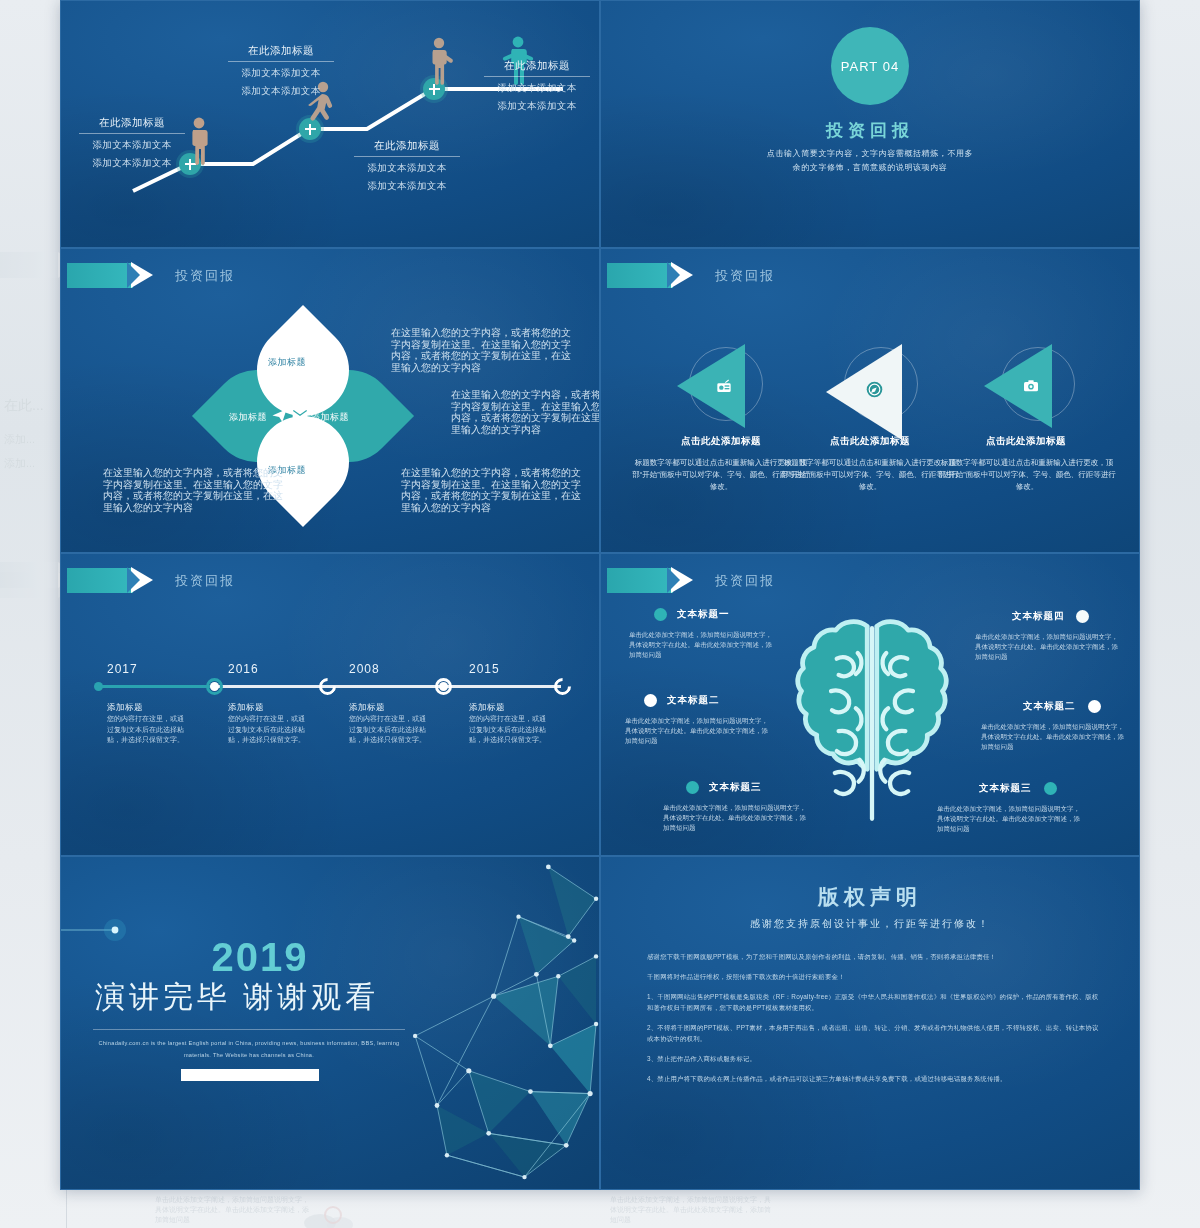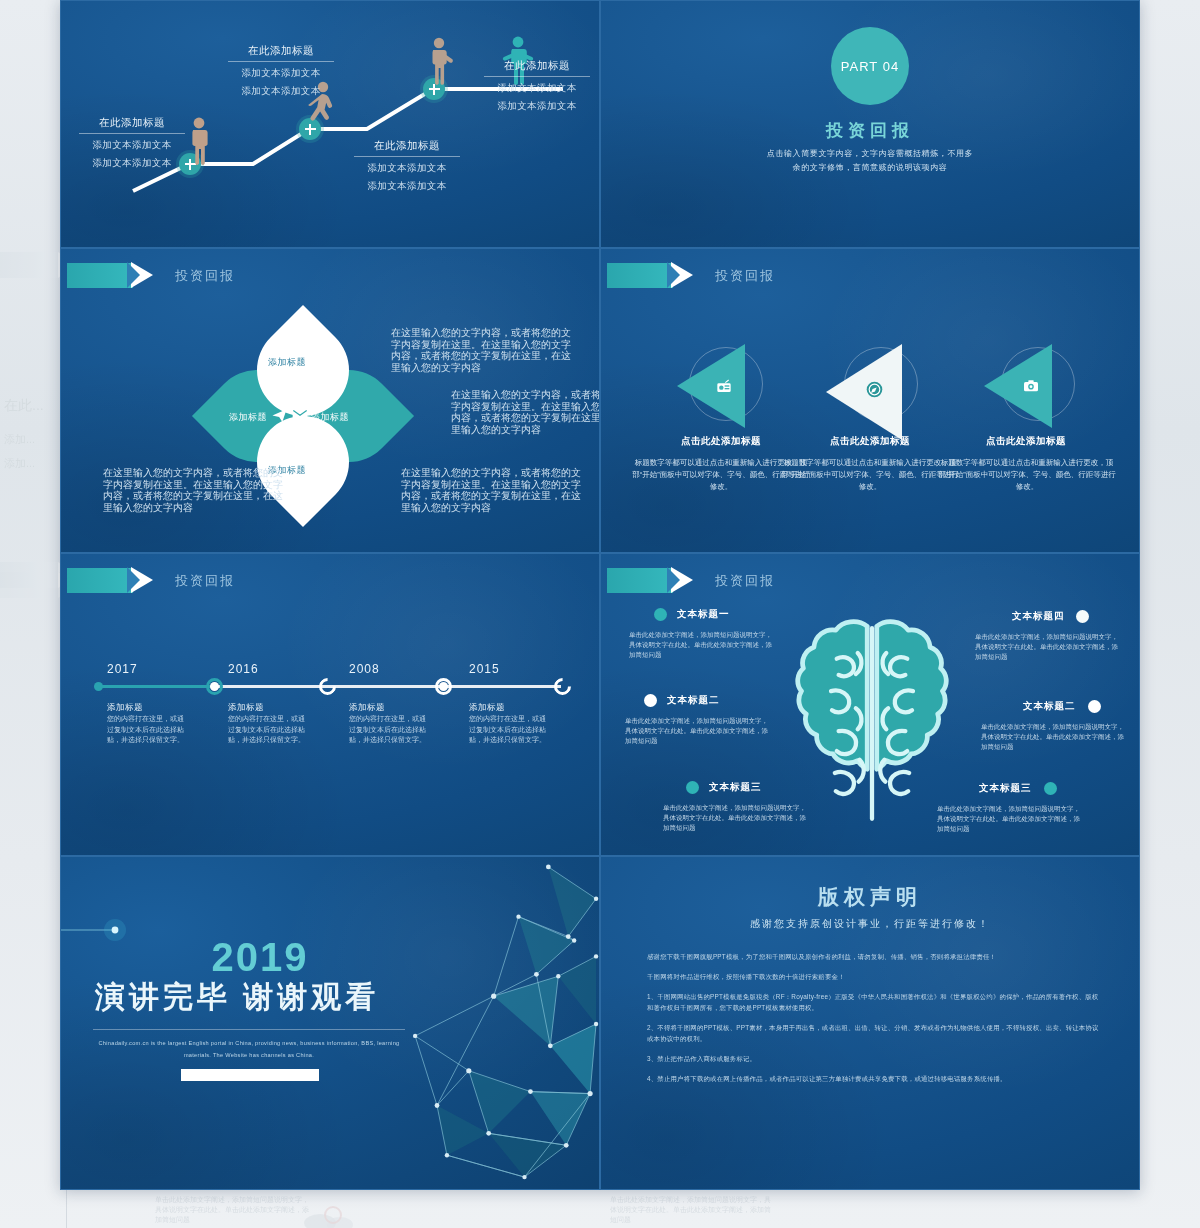--- a/index.html
+++ b/index.html
@@ -117,21 +117,21 @@
   .bm-dot{ position:absolute; width:13px;height:13px;border-radius:50%;}
   .bm-h{ position:absolute; font-size:9.5px; font-weight:bold; color:#fff; letter-spacing:1px;}
   .bm-p{ position:absolute; font-size:6.5px; line-height:10px; color:#c6daea; width:148px;}
 
   
   .s7{ background:
        radial-gradient(120% 120% at 18% 22%, #1b5f9c 0%, #134f87 45%, #0d3f6d 100%); }
   .t-year{ position:absolute; top:78px; left:0; right:54%; text-align:right;
     font-size:40px; color:#63cdd4; letter-spacing:2px; font-weight:bold;}
   .t-main{ position:absolute; top:120px; left:0; right:0; text-align:left; padding-left:34px;
-    font-size:30px; color:#eaf6fb; letter-spacing:4px; font-weight:bold;}
+    font-size:30px; color:#eaf6fb; letter-spacing:4px; font-weight:normal;}
   .t-rule{ position:absolute; left:32px; top:172px; width:312px; height:1px;
     background:rgba(255,255,255,.35);}
   .t-en{ position:absolute; left:32px; top:180px; width:312px; text-align:center;
     font-size:5.6px; line-height:12px; color:#bcd6e8; letter-spacing:.3px;}
   .t-bar{ position:absolute; left:120px; top:212px; width:138px; height:12px; background:#fff;}
 
   
   .cp-title{ position:absolute; top:26px; left:0; right:0; text-align:center;
     font-size:21px; letter-spacing:5px; color:#b9dff0; font-weight:bold;}
   .cp-sub{ position:absolute; top:60px; left:0; right:0; text-align:center;

